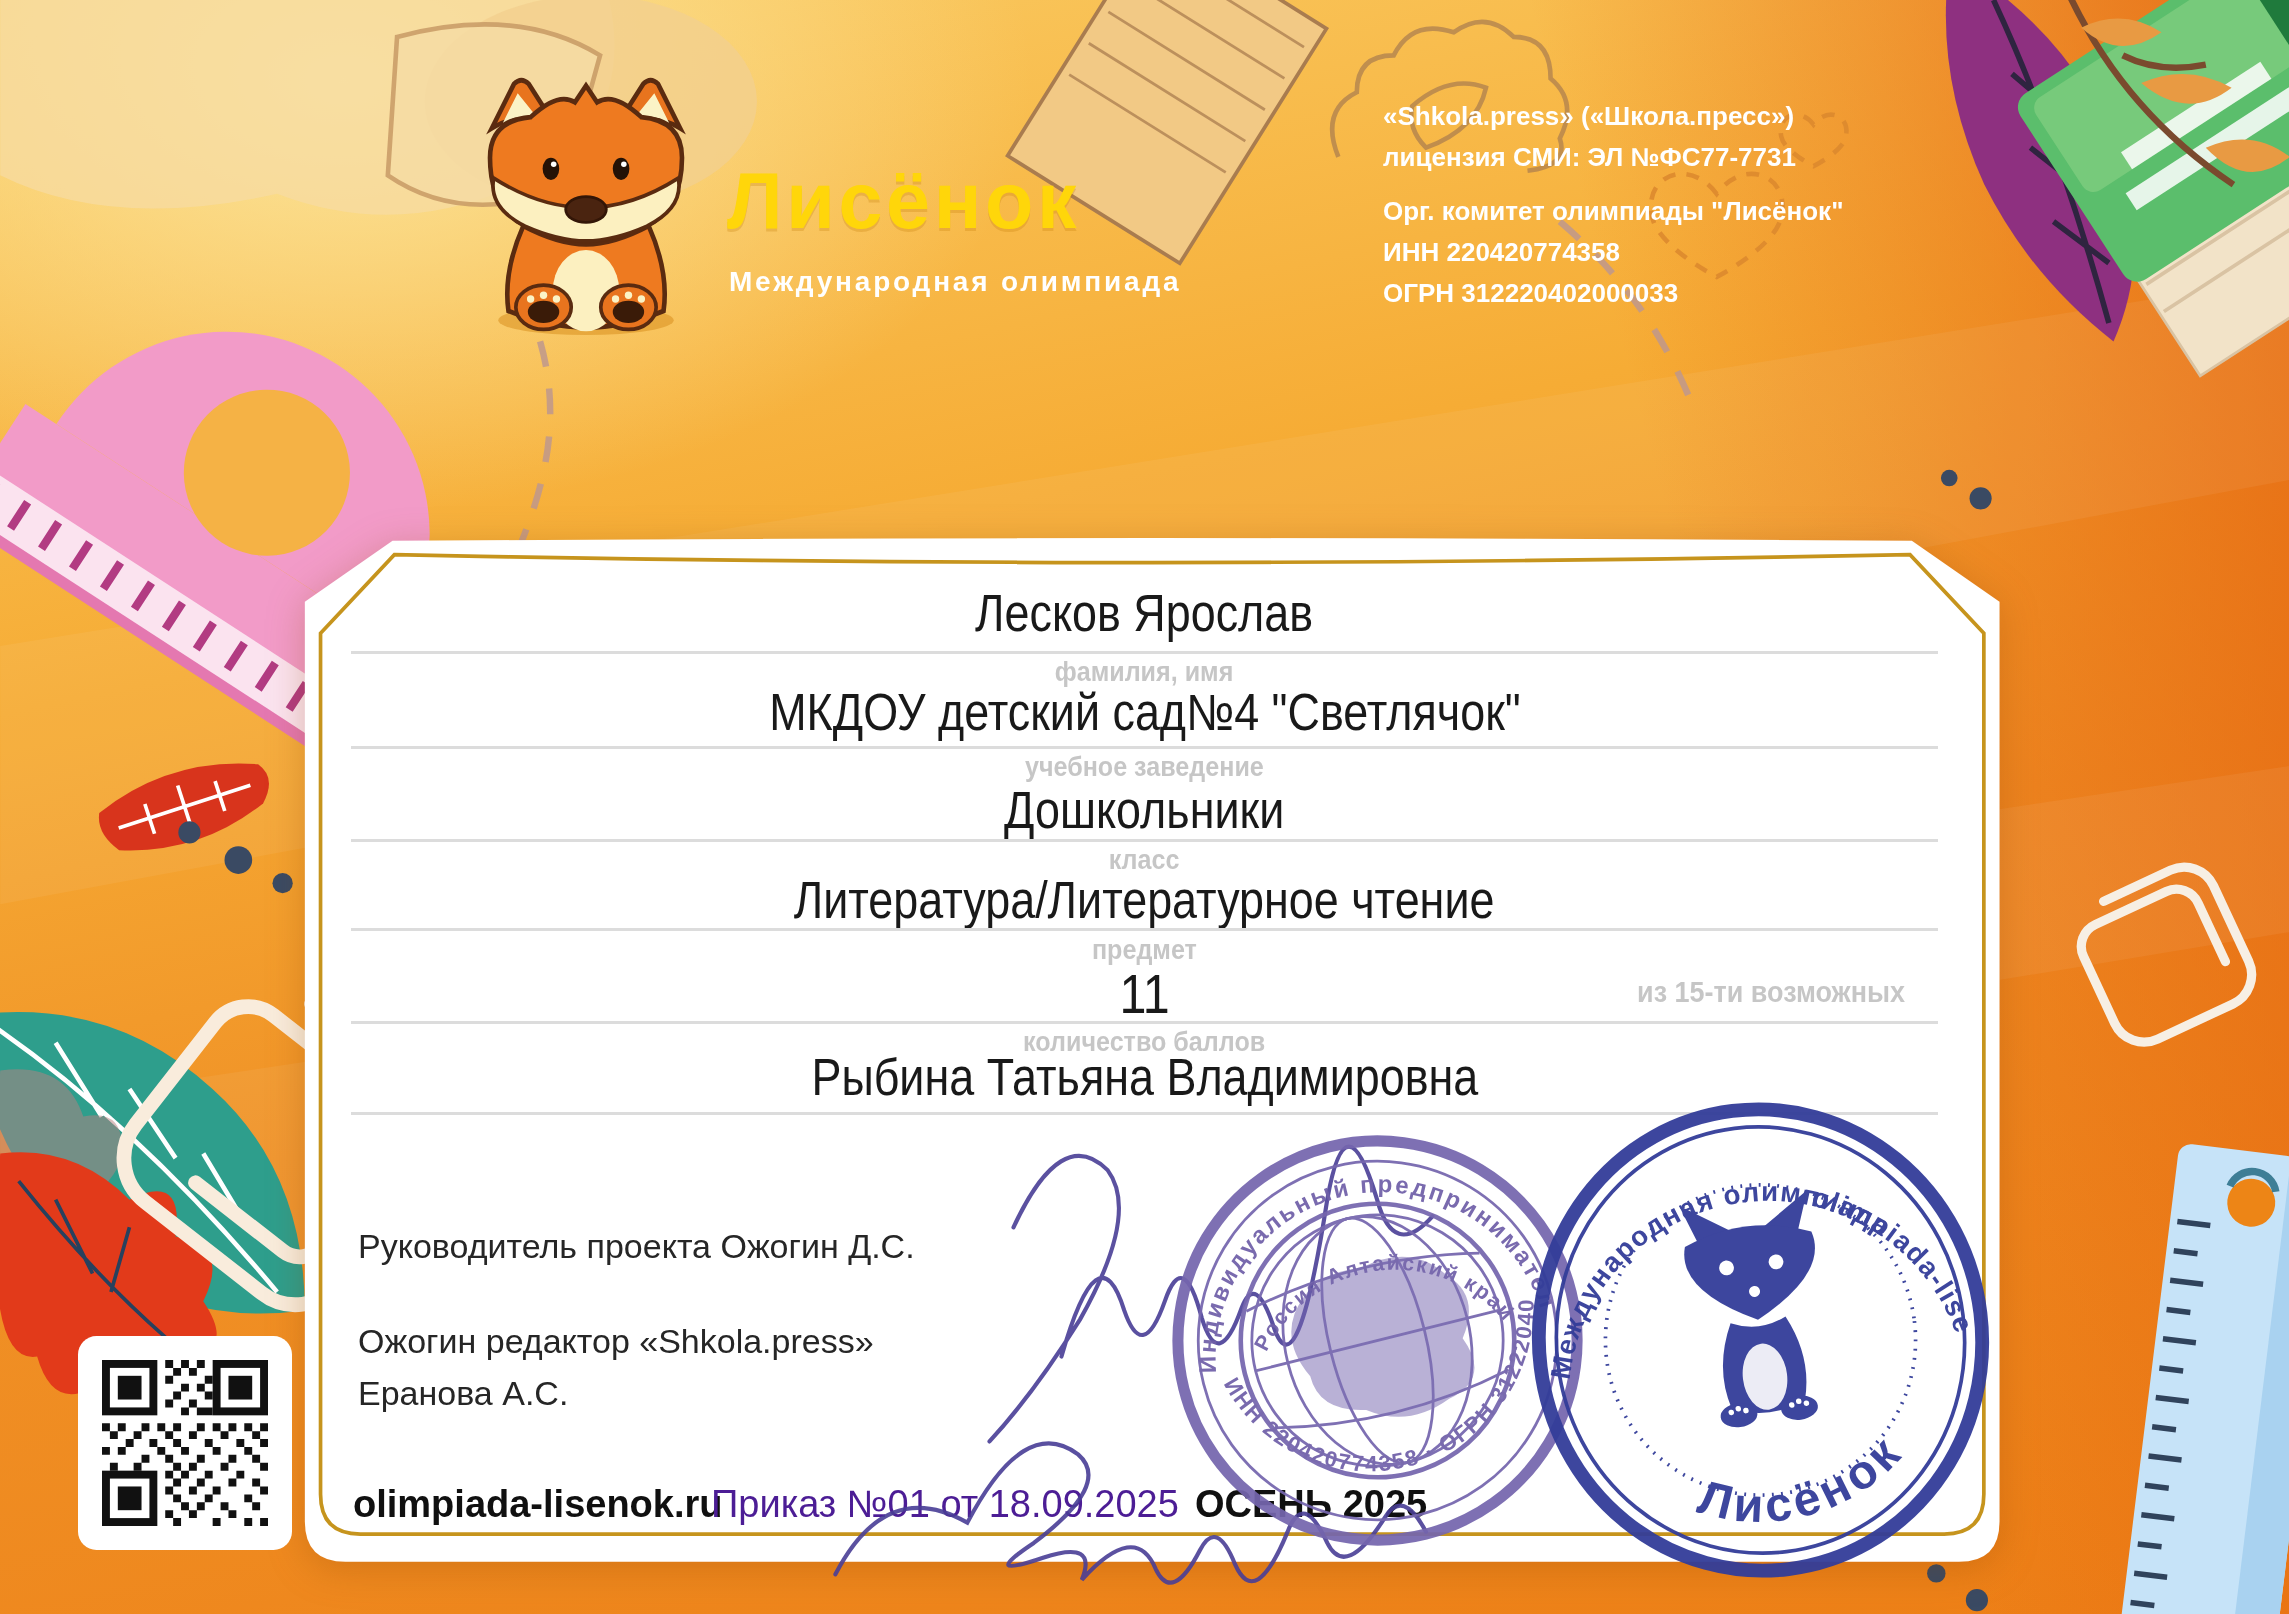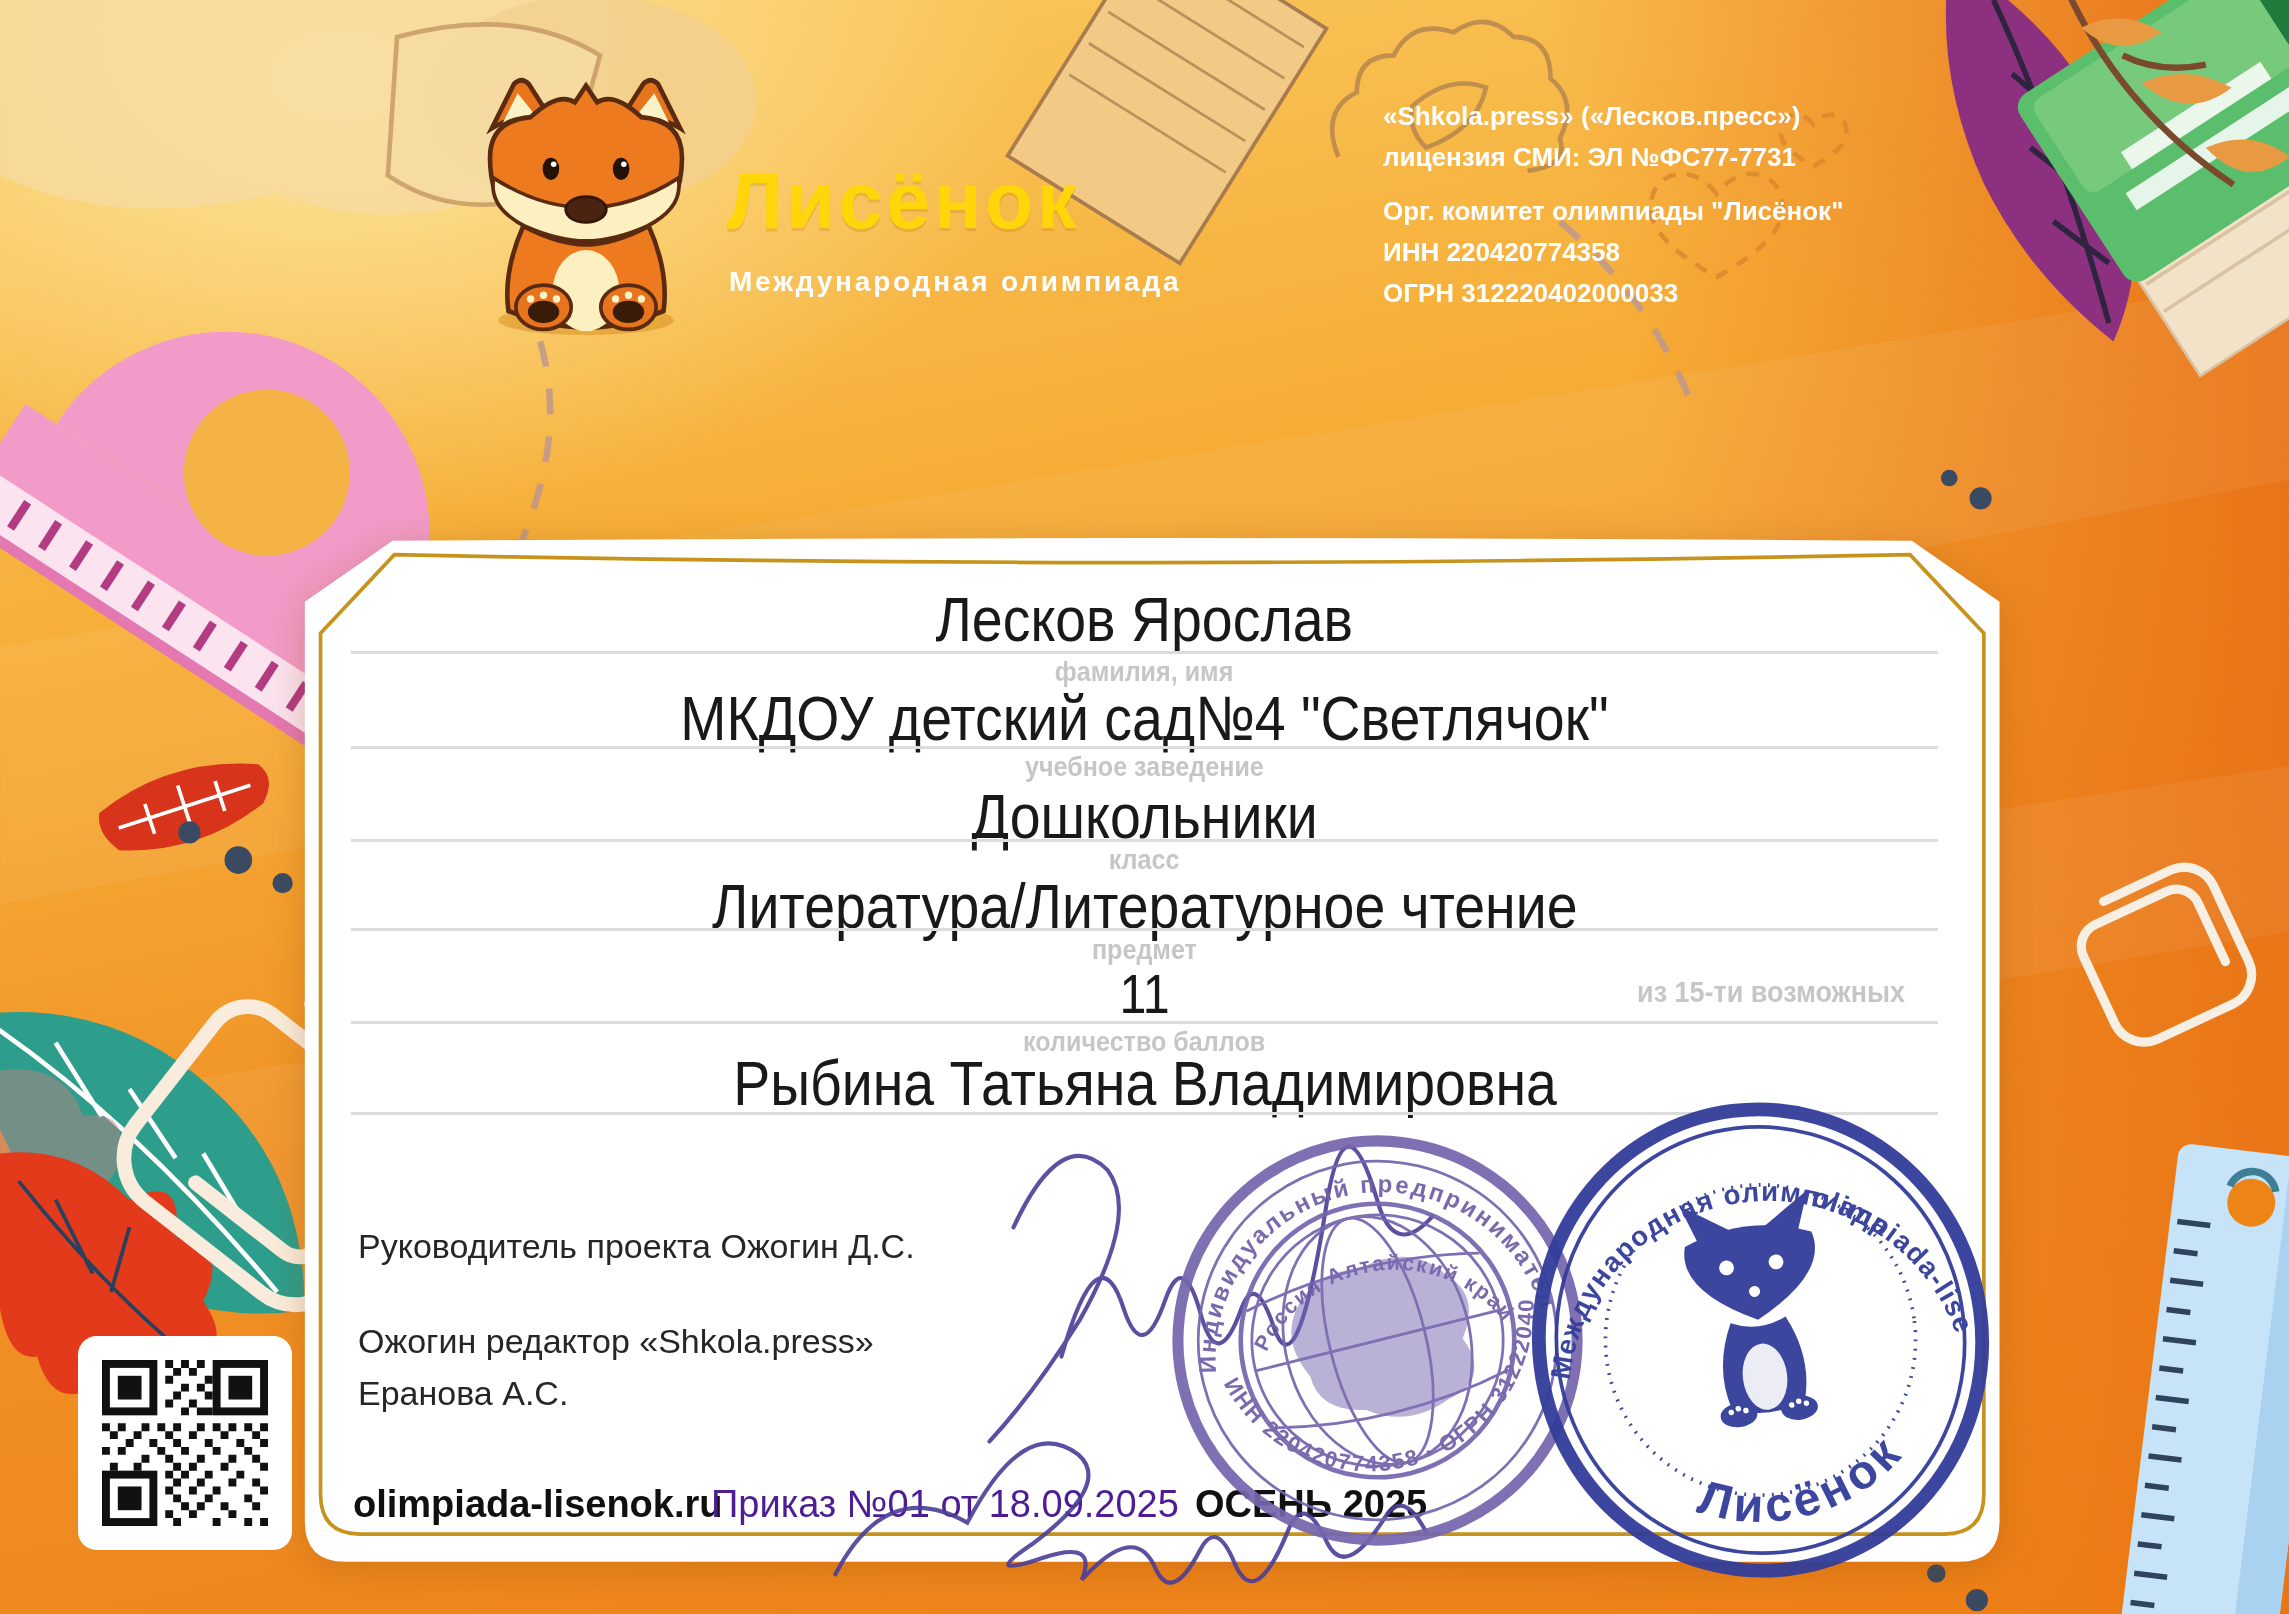--- a/index.html
+++ b/index.html
@@ -22,21 +22,21 @@
   
   .title{left:222px;top:391px;width:1846px;text-align:center;white-space:nowrap;
          filter:drop-shadow(3.7px 5.5px 1.8px rgba(110,60,0,.35));}
   .title-inner{display:inline-block;transform:scaleX(.78);transform-origin:50% 50%;
          font-size:146px;font-weight:700;line-height:1;letter-spacing:0px;
          background:linear-gradient(93deg,#15699F 0%,#1B74B3 22%,#1E86C6 36%,#36A9E1 46%,#1B74B3 58%,#1B74B3 74%,#2F9FDA 90%,#36A9E1 100%);
          -webkit-background-clip:text;background-clip:text;color:transparent;}
   
   .card-svg{left:303px;top:513px;width:1703px;height:1060px;filter:drop-shadow(0 7.4px 18.5px rgba(140,70,0,.28));}
   
-  .field-value{left:351px;width:1587px;text-align:center;font-size:63px;color:#191919;line-height:1.0;}
+  .field-value{left:351px;width:1587px;text-align:center;font-size:51px;color:#191919;line-height:1.0;}
   .cond{display:inline-block;transform:scaleX(.88);transform-origin:50% 50%;white-space:nowrap;}
   .num{font-size:55px;}
   .field-line{left:351px;width:1587px;height:2.8px;background:#dcdcdc;}
   .field-label{left:351px;width:1587px;text-align:center;font-size:27px;font-weight:600;color:#c6c6c6;}
   .condl{display:inline-block;transform:scaleX(.93);transform-origin:50% 50%;white-space:nowrap;}
   .note{left:351px;width:1564px;text-align:right;font-size:29px;font-weight:600;color:#c6c6c6;}
   
   .signer{left:358px;font-size:34px;color:#262626;}
   .foot{top:1483px;font-size:38px;color:#4c1d95;white-space:nowrap;}
   .bold{font-weight:700;color:#101010;}
@@ -178,21 +178,21 @@
       <circle cx="162" cy="249" r="4"></circle>
         <circle cx="176" cy="245" r="4"></circle>
         <circle cx="190" cy="249" r="4"></circle>
     </g>
   </svg>
 
   <div class="abs brand">Лисёнок</div>
   <div class="abs brand-sub">Международная олимпиада</div>
 
   <div class="abs org">
-    <div>«Shkola.press» («Лесков.пресс»)</div>
+    <div>«Shkola.press» («Школа.пресс»)</div>
     <div>лицензия СМИ: ЭЛ №ФС77-7731</div>
     <div class="gap"></div>
     <div>Орг. комитет олимпиады "Лисёнок"</div>
     <div>ИНН 220420774358</div>
     <div>ОГРН 312220402000033</div>
   </div>
 
 
   <svg class="abs card-svg" viewBox="0 0 1845 1148" aria-hidden="true">
     <path d="M2,96 L97,30 Q920,24 1743,30 L1838,96 L1838,1092 Q1838,1136 1794,1136 L46,1136 Q2,1136 2,1092 Z" fill="#FFFFFF"></path>

